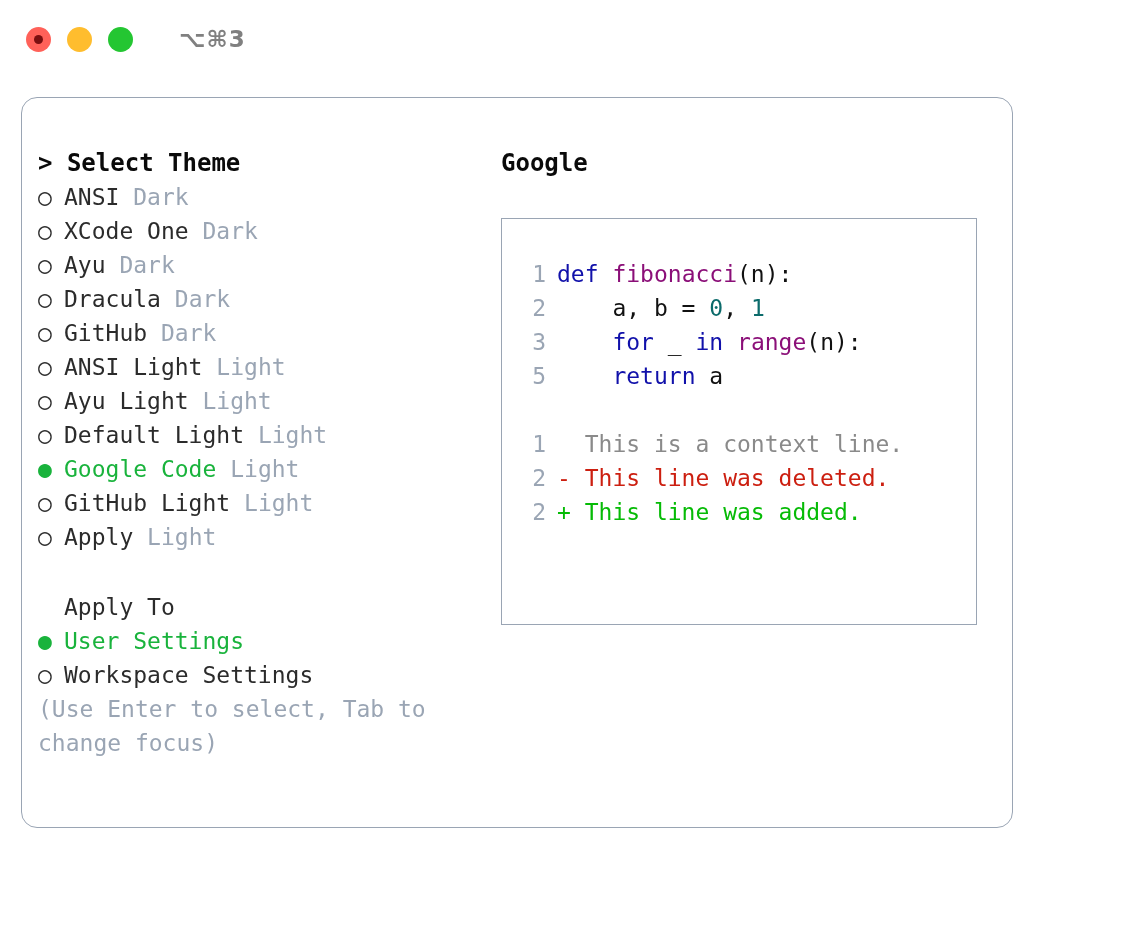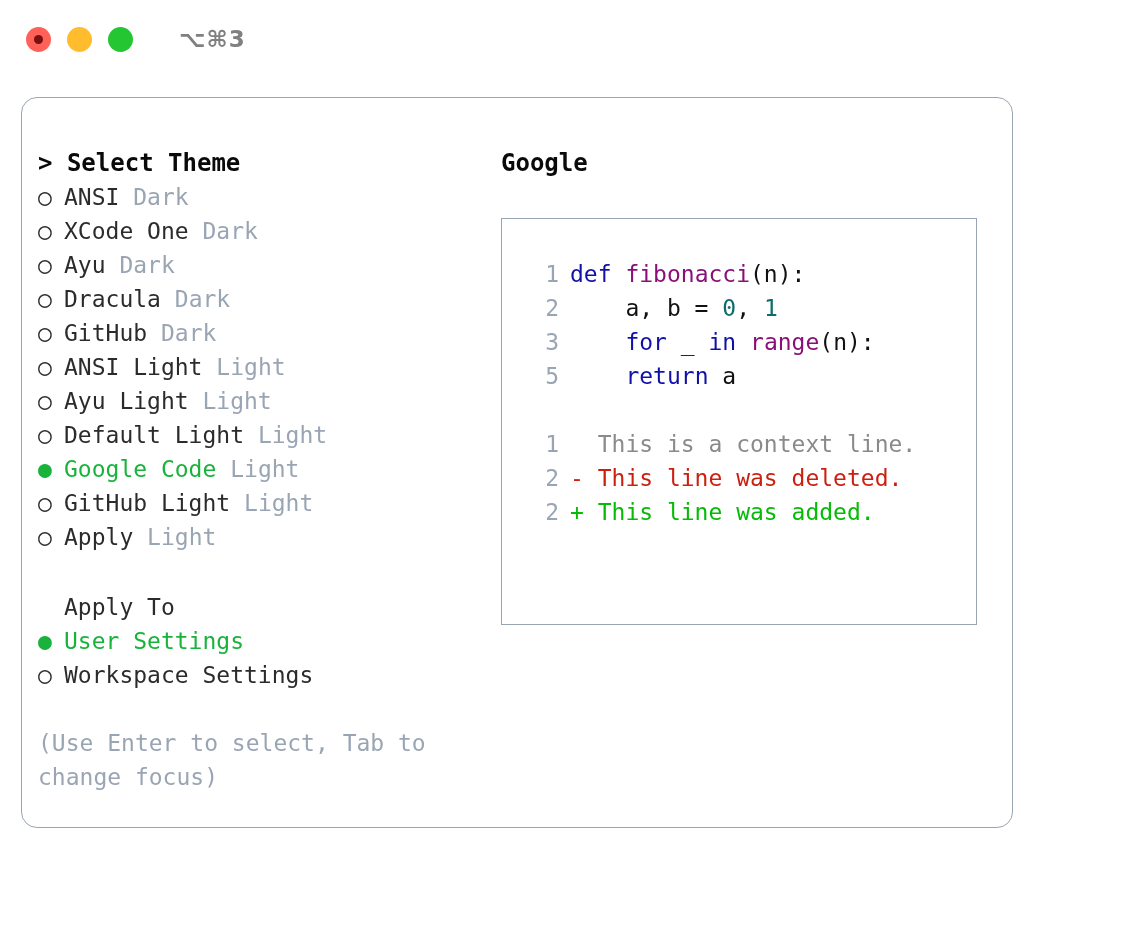--- a/index.html
+++ b/index.html
@@ -118,21 +118,20 @@
 
   .apply-head {
     font-size: 23px;
     line-height: 34px;
     color: #2b2b2b;
     white-space: pre;
     padding-left: 26px;
   }
 
   .hint {
-    margin-top: 34px;
     font-size: 23px;
     line-height: 34px;
     color: #9aa5b4;
     width: 410px;
     white-space: pre-wrap;
   }
 
   
   .right-col {
     position: absolute;
@@ -146,21 +145,21 @@
     color: #0a0a0a;
     line-height: 34px;
   }
   .preview-box {
     margin-top: 38px;
     width: 476px;
     height: 407px;
     border: 1.6px solid #9aa5b4;
     box-sizing: border-box;
     background: #ffffff;
-    padding: 38px 0 0 31px;
+    padding: 38px 0 0 18px;
   }
   .code-line {
     font-size: 23px;
     line-height: 34px;
     white-space: pre;
   }
   .ln {
     display: inline-block;
     width: 26px;
     text-align: right;

